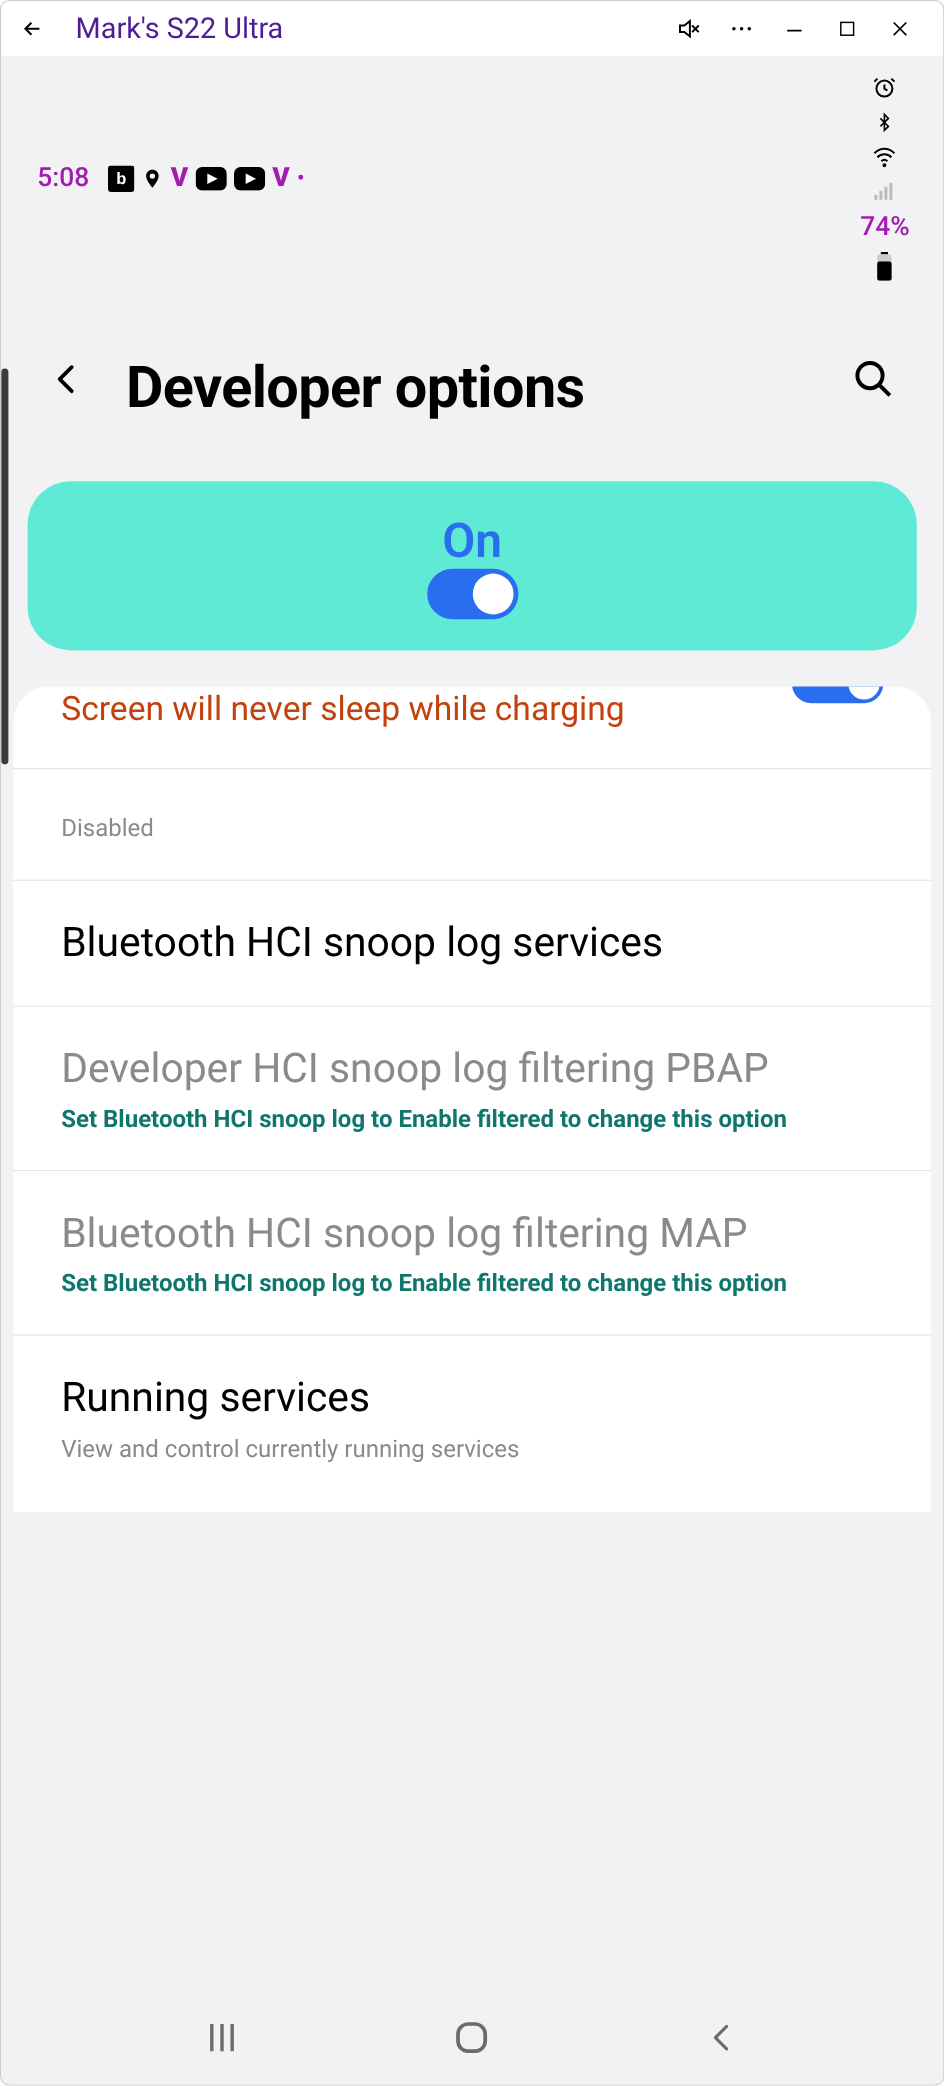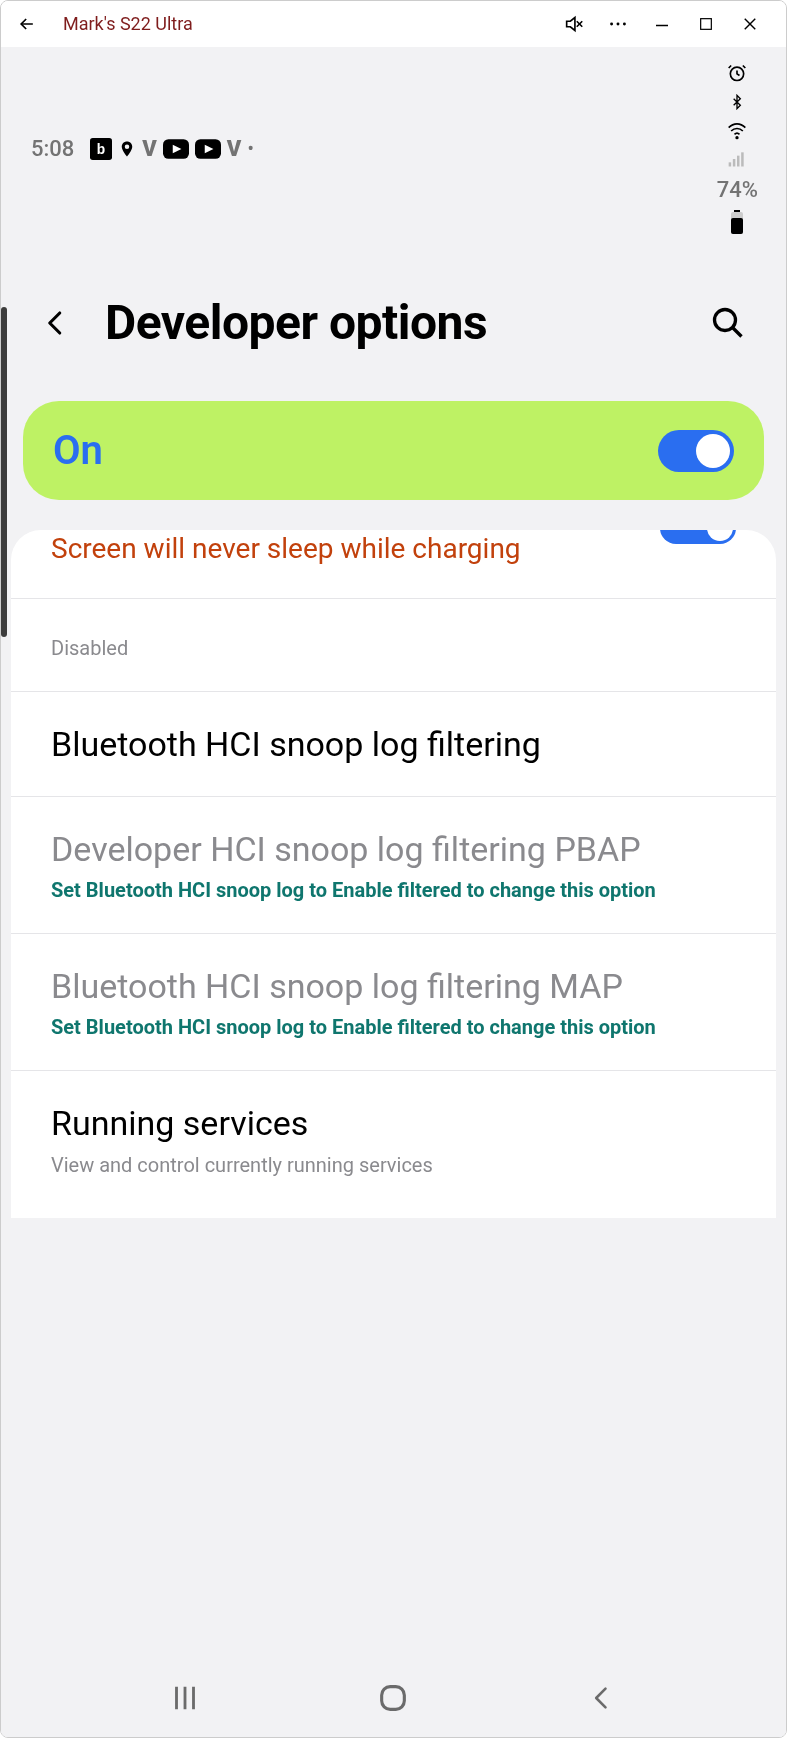--- a/index.html
+++ b/index.html
@@ -5,49 +5,49 @@
   * { box-sizing: border-box; margin: 0; padding: 0; }
   html, body { width: 787px; height: 1738px; font-family: -apple-system, "Segoe UI", Roboto, sans-serif; background: #fff; }
   body { border: 1px solid #ccc; border-radius: 8px; overflow: hidden; position: relative; }
 
   
   .window-chrome {
     display: flex; align-items: center; height: 46px;
     padding: 0 14px; background: #fff; border-bottom: 1px solid #fff;
   }
   .window-back { width: 24px; height: 24px; display:flex;align-items:center;justify-content:center; }
-  .window-title { font-size: 18px; margin-left: 24px; color: #7f1d1d; }
+  .window-title { font-size: 24px; margin-left: 24px; color: #4c1d95; }
   .window-spacer { flex: 1; }
   .chrome-icon { width: 44px; height: 44px; display:flex;align-items:center;justify-content:center; }
 
   
   .phone { background: #f2f2f4; height: calc(100% - 46px); position: relative; display:flex; flex-direction:column; }
 
   
   .status-bar {
     display:flex; align-items:center; padding: 16px 28px 10px 30px;
-    font-size: 22px; font-weight: 500; color:#737373;
+    font-size: 22px; font-weight: 500; color:#a21caf;
   }
   .status-left { display:flex; align-items:center; gap:8px; }
   .status-icons { display:flex; align-items:center; gap:6px; margin-left:8px;}
   .status-ico { display:inline-flex; align-items:center; justify-content:center; }
   .status-spacer { flex:1; }
   .status-right { display:flex; align-items:center; gap:8px; font-size:22px;flex-direction:column; }
 
   
-  .header { display:flex; align-items:center; padding: 50px 36px 50px 40px; }
+  .header { display:flex; padding: 50px 36px 50px 40px; }
   .header-back { width:44px; height:44px; display:flex;align-items:center;justify-content:flex-start; }
   .header-title { font-size: 48px; font-weight: 700; color:#000; margin-left: 20px; letter-spacing:-0.5px; }
   .header-spacer { flex:1; }
   .header-search { width:44px;height:44px; display:flex;align-items:center;justify-content:center; }
 
   
   .master-toggle {
-    margin: 0 22px; background:#bef264; border-radius: 36px;
-    display:flex; align-items:center; padding: 26px 30px;
+    margin: 0 22px; background:#5eead4; border-radius: 36px;
+    display:flex; align-items:center; padding: 26px 30px; flex-direction: column;
   }
   .master-label { font-size: 40px; font-weight: 600; color:#2a6ef0; }
   .master-spacer { flex:1; }
 
   
   .switch { width:76px; height:42px; border-radius:21px; background:#2a6ef0; position:relative; }
   .switch::after { content:""; position:absolute; right:4px; top:4px; width:34px;height:34px;border-radius:50%;background:#fff; }
   .switch.partial { width:76px; height:32px; }
   .switch.partial::after { width:26px;height:26px; right:3px; top:3px; }
 
@@ -225,21 +225,21 @@
         <div class="cutoff-switch-wrap">
           <div class="switch partial" style="margin-top:-18px;"></div>
         </div>
       </div>
 
       <div class="row">
         <div class="row-sub">Disabled</div>
       </div>
 
       <div class="row">
-        <div class="row-title">Bluetooth HCI snoop log filtering</div>
+        <div class="row-title">Bluetooth HCI snoop log services</div>
       </div>
 
       <div class="row disabled">
         <div class="row-title">Developer HCI snoop log filtering PBAP</div>
         <div class="row-sub">Set Bluetooth HCI snoop log to Enable filtered to change this option</div>
       </div>
 
       <div class="row disabled">
         <div class="row-title">Bluetooth HCI snoop log filtering MAP</div>
         <div class="row-sub">Set Bluetooth HCI snoop log to Enable filtered to change this option</div>

